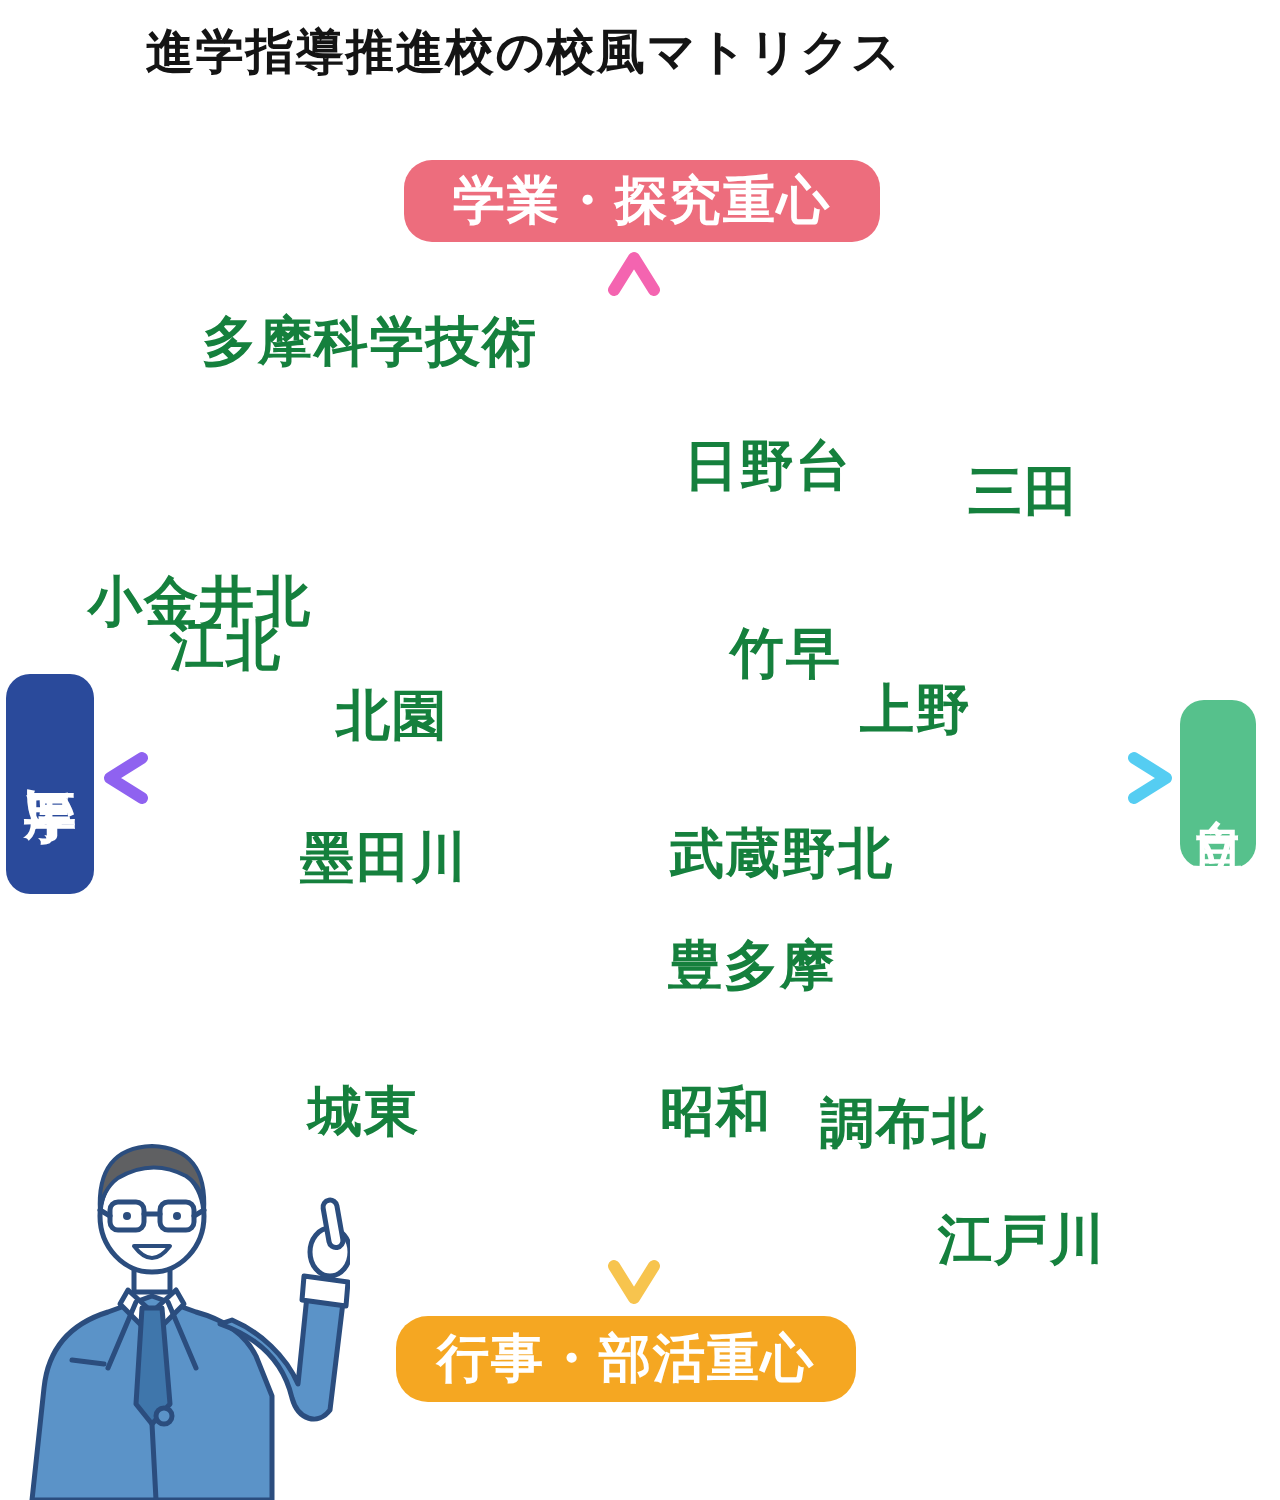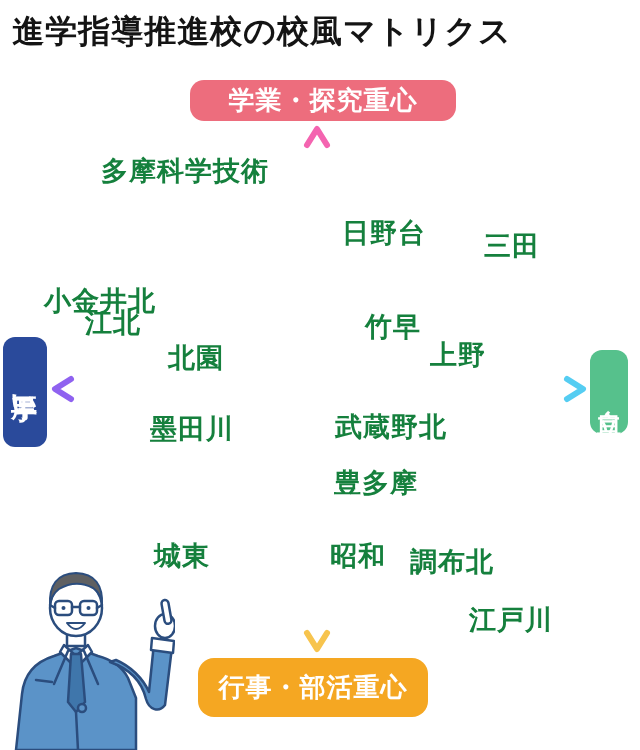--- a/index.html
+++ b/index.html
@@ -2,29 +2,29 @@
 <html><head>
 <meta charset="utf-8">
 <style>
   html,body{margin:0;padding:0;background:#fff;}
   .canvas{
     position:relative;width:640px;height:750px;background:#ffffff;overflow:hidden;
     font-family:"DejaVu Sans","Liberation Sans",sans-serif;
   }
   .title{
     position:absolute;left:0;top:10px;width:524px;margin:0;text-align:center;
-    font-size:32px;font-weight:bold;color:#141414;letter-spacing:1px;white-space:nowrap;
+    font-size:24px;font-weight:bold;color:#141414;letter-spacing:1px;white-space:nowrap;
   }
   .axes-svg{position:absolute;left:0;top:0;}
   .axis-label{
     position:absolute;color:#ffffff;font-weight:bold;display:flex;
     align-items:center;justify-content:center;white-space:nowrap;box-sizing:border-box;
   }
-  .axis-top{left:190px;top:80px;width:266px;height:41px;font-size:26px;border-radius:14px;letter-spacing:1px;}
-  .axis-bottom{left:198px;top:658px;width:230px;height:59px;font-size:26px;border-radius:16px;letter-spacing:1px;}
+  .axis-top{left:202px;top:80px;width:238px;height:41px;font-size:26px;border-radius:14px;letter-spacing:1px;}
+  .axis-bottom{left:198px;top:658px;width:230px;height:43px;font-size:26px;border-radius:16px;letter-spacing:1px;}
   .axis-left{
     left:3px;top:337px;width:44px;height:110px;font-size:26px;border-radius:12px;
     writing-mode:vertical-rl;text-orientation:upright;letter-spacing:2px;
   }
   .axis-right{
     left:590px;top:350px;width:38px;height:84px;font-size:24px;border-radius:12px;
     writing-mode:vertical-rl;text-orientation:upright;letter-spacing:2px;
   }
   .school{
     position:absolute;transform:translate(-50%,-50%);font-size:27px;font-weight:bold;

